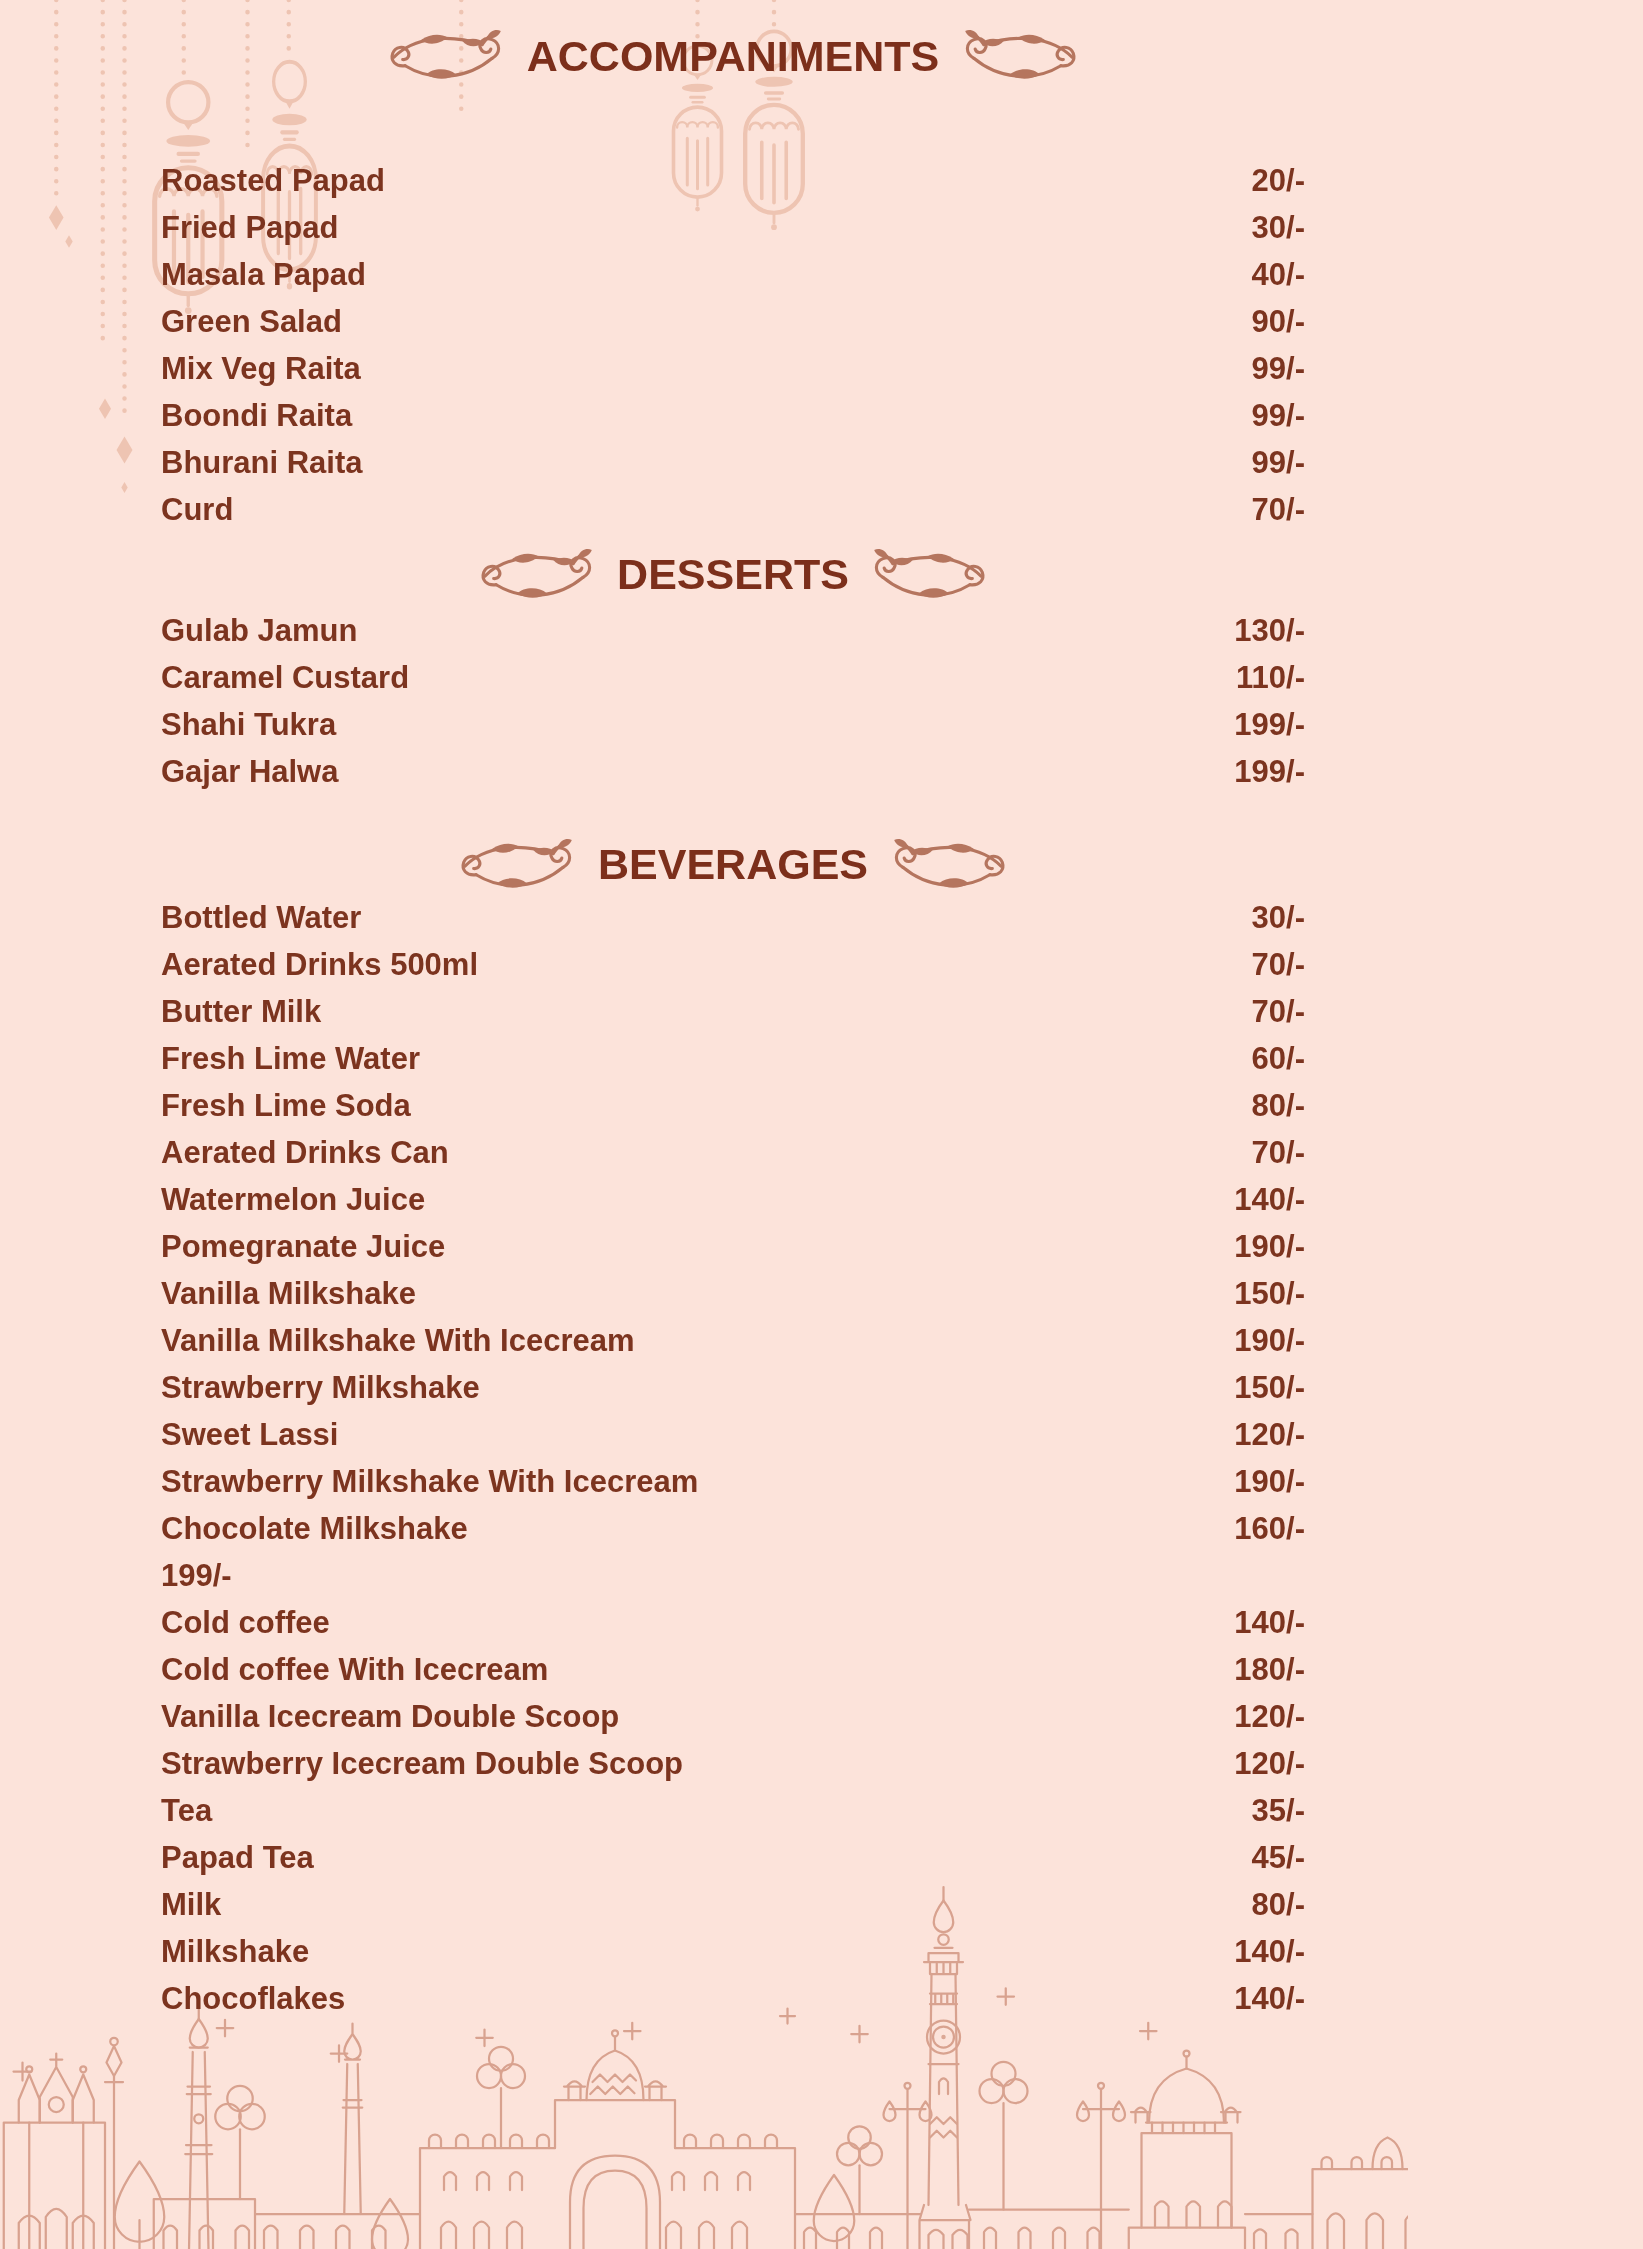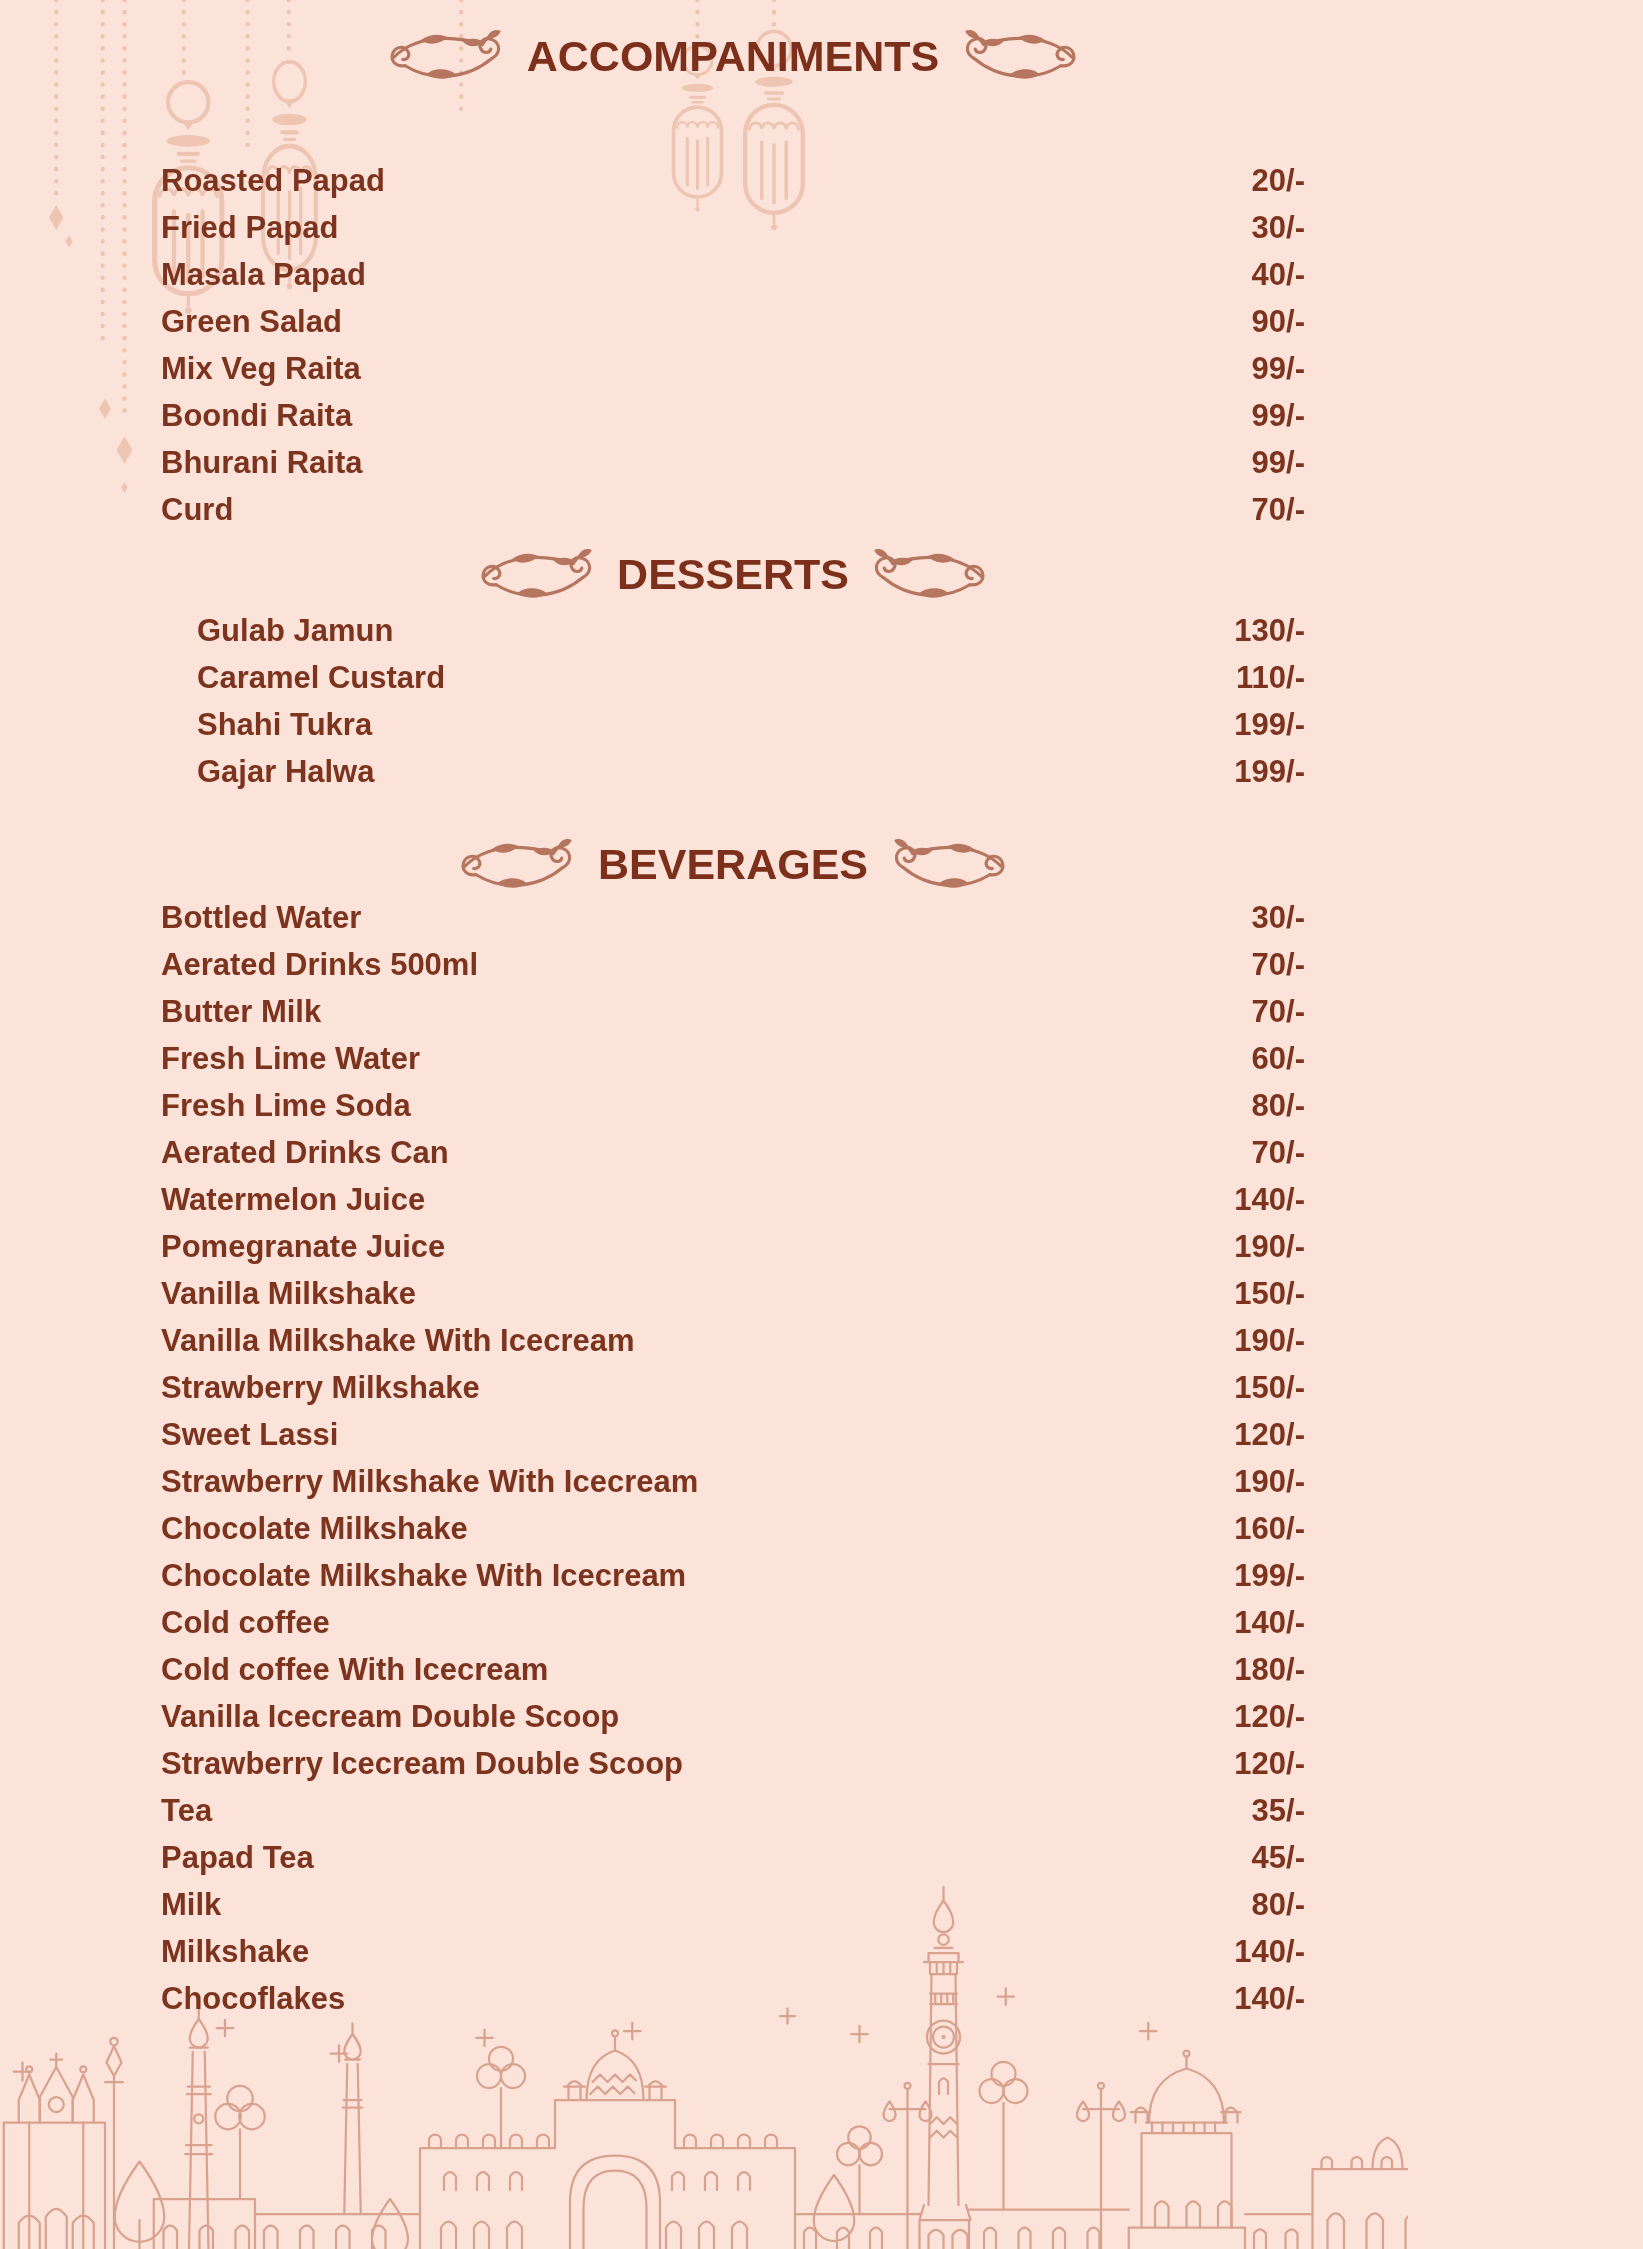--- a/index.html
+++ b/index.html
@@ -18,21 +18,21 @@
   .decor-top{top:0;width:1644px;height:525px;}
   .skyline{bottom:0;width:1644px;height:375px;}
   .content{position:relative;z-index:2;padding:0 103px 0 161px;}
   .section-head{display:flex;justify-content:center;align-items:center;gap:19.5px;height:60px;}
   .section-title{font-size:43px;line-height:60px;font-weight:700;color:var(--heading);letter-spacing:0;}
   .flourish{width:118px;height:61px;flex:0 0 auto;}
   .flourish.flip{transform:scaleX(-1);}
   .sec-0{margin-top:25.5px;}
   .sec-0 .items{margin-top:72px;}
   .sec-1{margin-top:10.5px;}
-  .sec-1 .items{margin-top:3px;margin-left:36px;}
+  .sec-1 .items{margin-top:3px;}
   .sec-2{margin-top:39px;}
   .sec-2 .items{margin-top:0;}
   .items{list-style:none;}
   .item-row{display:flex;justify-content:space-between;align-items:center;height:47px;}
   .item-name,.item-price{font-size:31px;font-weight:700;color:var(--ink);white-space:nowrap;}
   .item-price{text-align:right;}
   .sk{stroke:var(--sky);fill:none;stroke-width:3;stroke-linecap:round;stroke-linejoin:round;opacity:.92;}
   .skf{fill:var(--sky);stroke:none;opacity:.92;}
   .dc{stroke:var(--decor);fill:none;stroke-linecap:round;}
   .dcf{fill:var(--decor);stroke:none;}
@@ -458,21 +458,20 @@
     <span class="item-name">Strawberry Milkshake With Icecream</span>
     <span class="item-price">190/-</span>
   </li>
 
   <li class="item-row">
     <span class="item-name">Chocolate Milkshake</span>
     <span class="item-price">160/-</span>
   </li>
 
   <li class="item-row">
-    <span class="item-name">Chocolate Milkshake With Icecream</span>
     <span class="item-price">199/-</span>
   </li>
 
   <li class="item-row">
     <span class="item-name">Cold coffee</span>
     <span class="item-price">140/-</span>
   </li>
 
   <li class="item-row">
     <span class="item-name">Cold coffee With Icecream</span>

